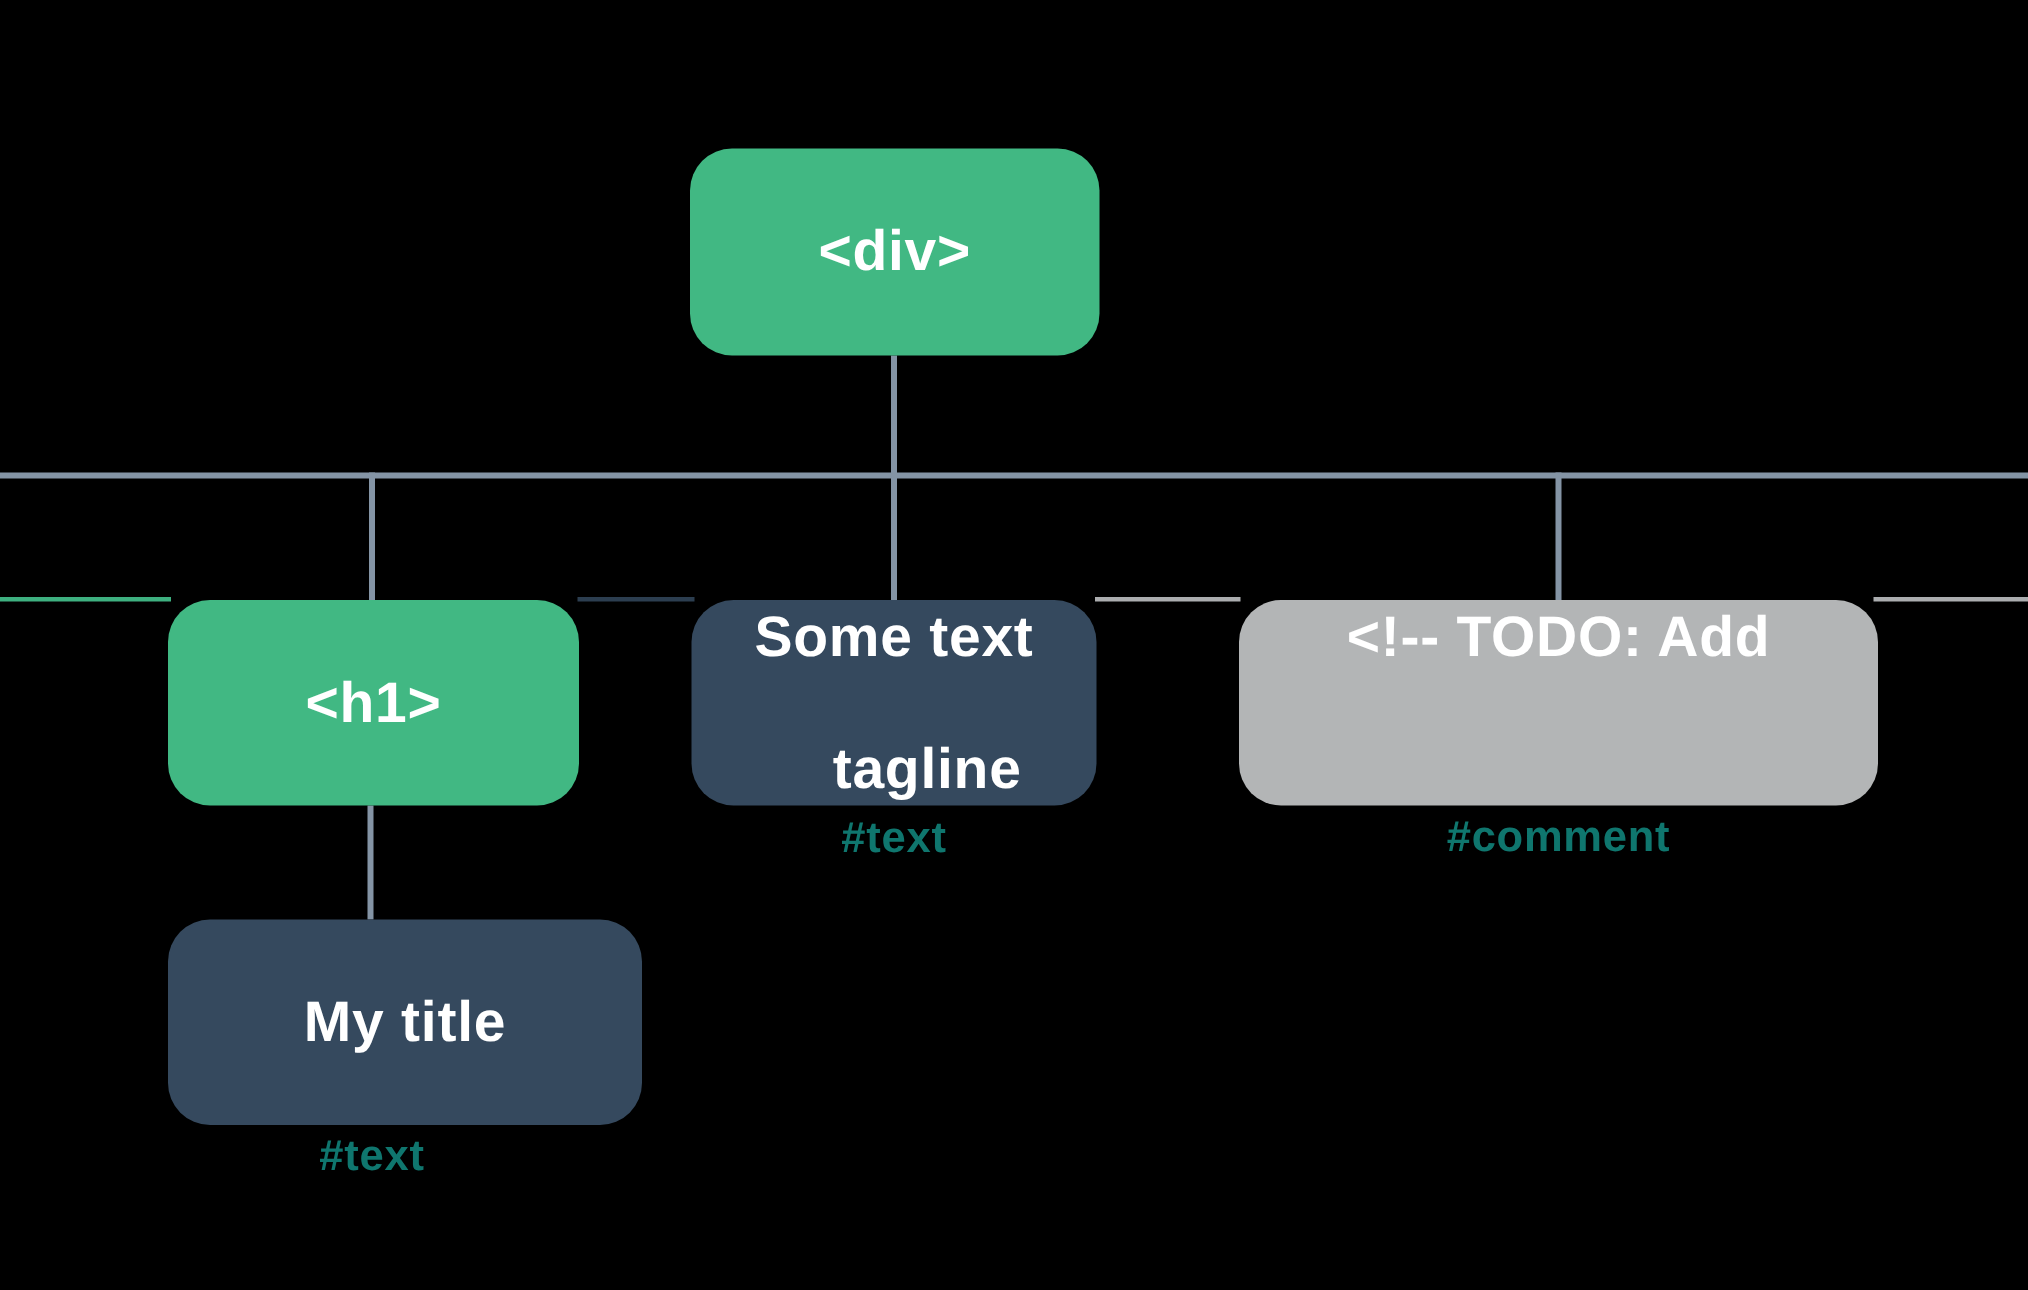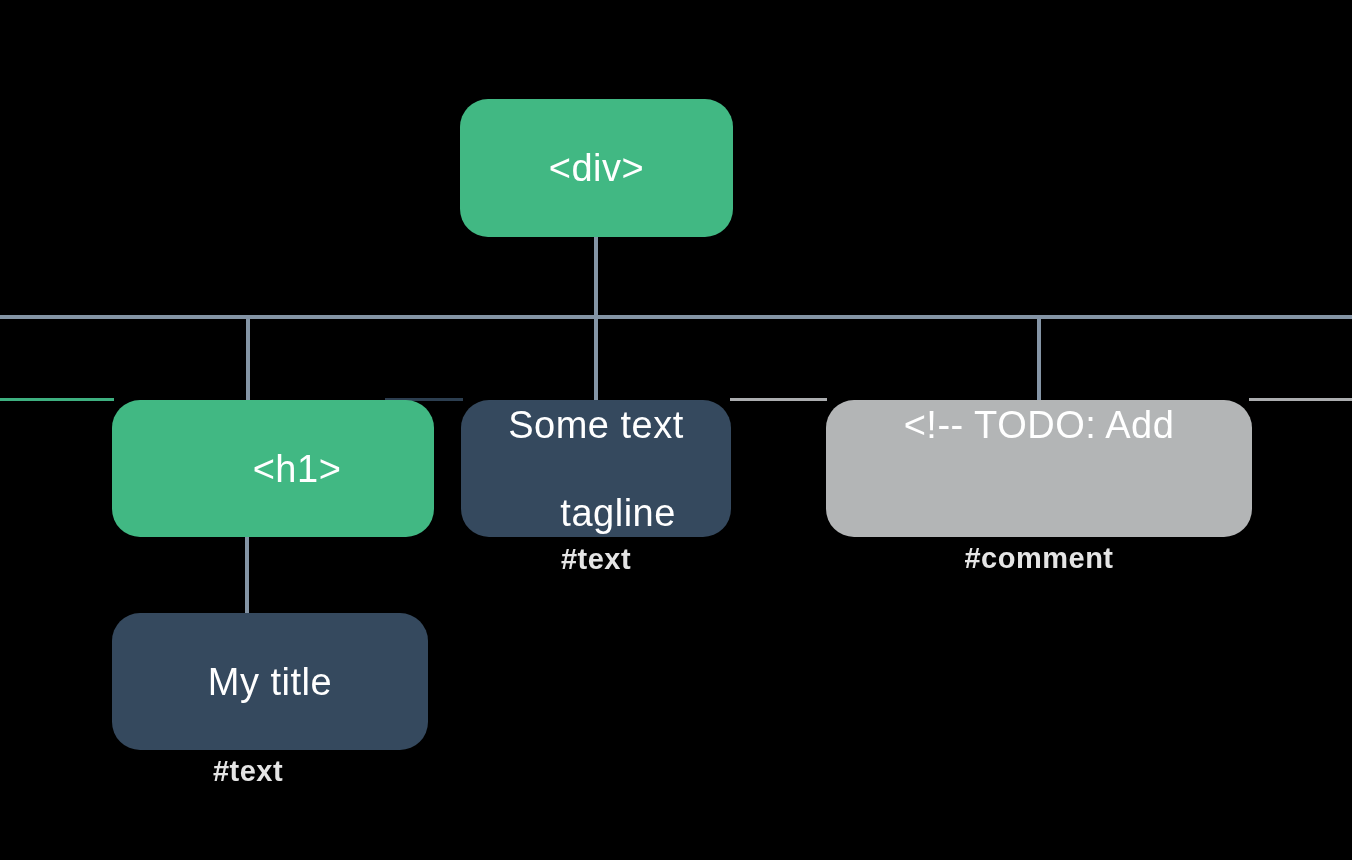--- a/index.html
+++ b/index.html
@@ -27,54 +27,54 @@
 
   .node {
     position: absolute;
     border-radius: 28px;
     display: flex;
     align-items: center;
     justify-content: center;
     text-align: center;
     color: #FFFFFF;
     font-size: 38px;
-    font-weight: normal;
+    font-weight: bold;
     letter-spacing: 0.5px;
     line-height: 44px;
   }
   .node-green { background: #41B883; }
   .node-navy  { background: #35495E; align-items: center; }
   .node-gray  { background: #B3B5B6; align-items: center; }
 
   .node .node-text { white-space: pre; }
 
   .type-label {
     position: absolute;
     text-align: center;
-    color: #e5e5e5;
+    color: #0f766e;
     font-size: 29px;
     font-weight: bold;
     letter-spacing: 0.5px;
   }
 
   
   #hline-main        { left: 0;    top: 315px; width: 1352px; height: 4px; }
   #vline-root        { left: 594px; top: 237px; width: 4px; height: 163px; }
   #vline-h1-drop     { left: 246px; top: 315px; width: 4px; height: 85px; }
   #vline-comment-drop{ left: 1037px; top: 315px; width: 4px; height: 85px; }
   #vline-title       { left: 245px; top: 537px; width: 4px; height: 76px; }
 
   #rail-left-edge    { left: 0;      top: 398px; width: 114px; height: 3px; }
   #rail-h1-text      { left: 385px;  top: 398px; width: 78px;  height: 3px; }
   #rail-text-comment { left: 730px;  top: 398px; width: 97px;  height: 3px; }
   #rail-right-edge   { left: 1249px; top: 398px; width: 103px; height: 3px; }
 
   
   #node-div     { left: 460px; top: 99px;  width: 273px; height: 138px; }
-  #node-h1      { left: 112px; top: 400px; width: 274px; height: 137px; padding-left: 48px; }
+  #node-h1      { left: 112px; top: 400px; width: 274px; height: 137px; }
   #node-text    { left: 461px; top: 400px; width: 270px; height: 137px; }
   #node-comment { left: 826px; top: 400px; width: 426px; height: 137px; }
   #node-title   { left: 112px; top: 613px; width: 316px; height: 137px; }
 
   
   #label-text-node    { left: 461px; top: 543px; width: 270px; }
   #label-comment-node { left: 826px; top: 542px; width: 426px; }
   #label-title-node   { left: 112px; top: 755px; width: 272px; }
 </style>
 </head>

